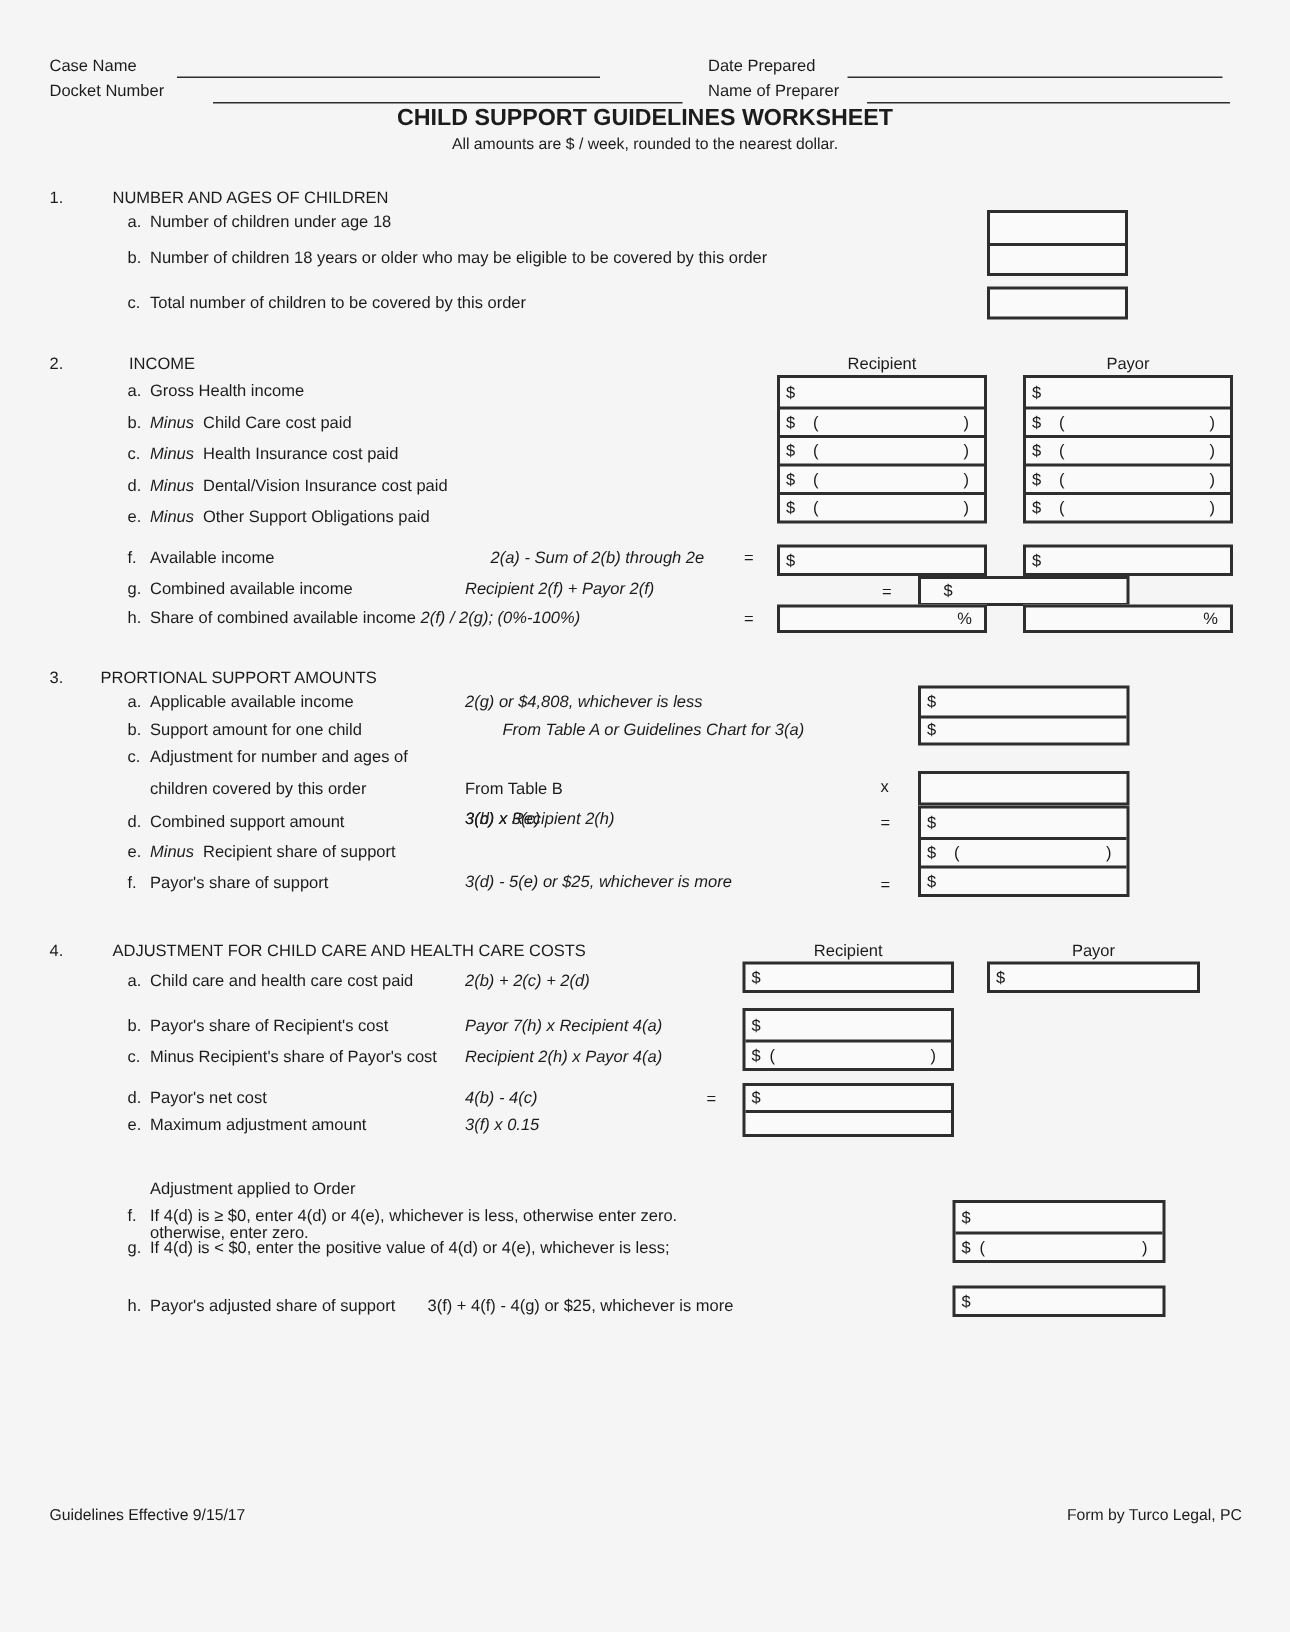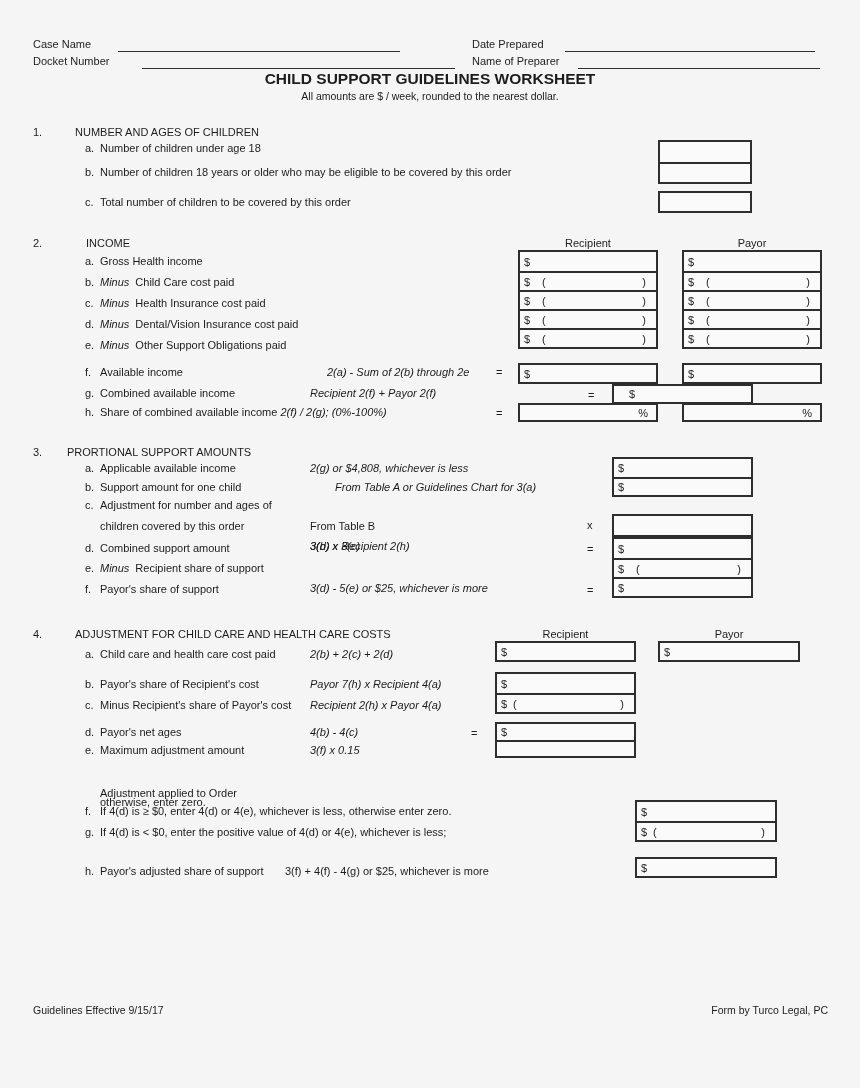--- a/index.html
+++ b/index.html
@@ -235,41 +235,41 @@
       <span class="ds">$</span>
     </div>
   <div class="cell">
       <span class="ds">$</span>
       <span class="op" style="left:16px">(</span>
       <span class="cp">)</span>
     </div>
 </div>
 
 <div class="a t" style="left:85px;top:726px">d.</div>
-<div class="a t" style="left:100px;top:726px">Payor's net ages</div>
+<div class="a t" style="left:100px;top:726px">Payor's net cost</div>
 <div class="a t i" style="left:310px;top:726px">4(b) - 4(c)</div>
 <div class="a t" style="left:471px;top:727px">=</div>
 <div class="a t" style="left:85px;top:744px">e.</div>
 <div class="a t" style="left:100px;top:744px">Maximum adjustment amount</div>
 <div class="a t i" style="left:310px;top:744px">3(f) x 0.15</div>
 
 <div class="stack p18" style="left:495px;top:722px;width:141px">
   <div class="cell">
       <span class="ds">$</span>
     </div>
   <div class="cell"></div>
 </div>
 
 <div class="a t" style="left:100px;top:787px">Adjustment applied to Order</div>
 
 <div class="a t" style="left:85px;top:805px">f.</div>
 <div class="a t" style="left:100px;top:805px">If 4(d) is ≥ $0, enter 4(d) or 4(e), whichever is less, otherwise enter zero.</div>
 <div class="a t" style="left:85px;top:826px">g.</div>
 <div class="a t" style="left:100px;top:826px">If 4(d) is &lt; $0, enter the positive value of 4(d) or 4(e), whichever is less;</div>
-<div class="a t" style="left:100px;top:796px">otherwise, enter zero.</div>
+<div class="a t" style="left:100px;top:816px">otherwise, enter zero.</div>
 
 <div class="stack" style="left:635px;top:800px;width:142px">
   <div class="cell">
       <span class="ds">$</span>
     </div>
   <div class="cell">
       <span class="ds">$</span>
       <span class="op" style="left:16px">(</span>
       <span class="cp">)</span>
     </div>

